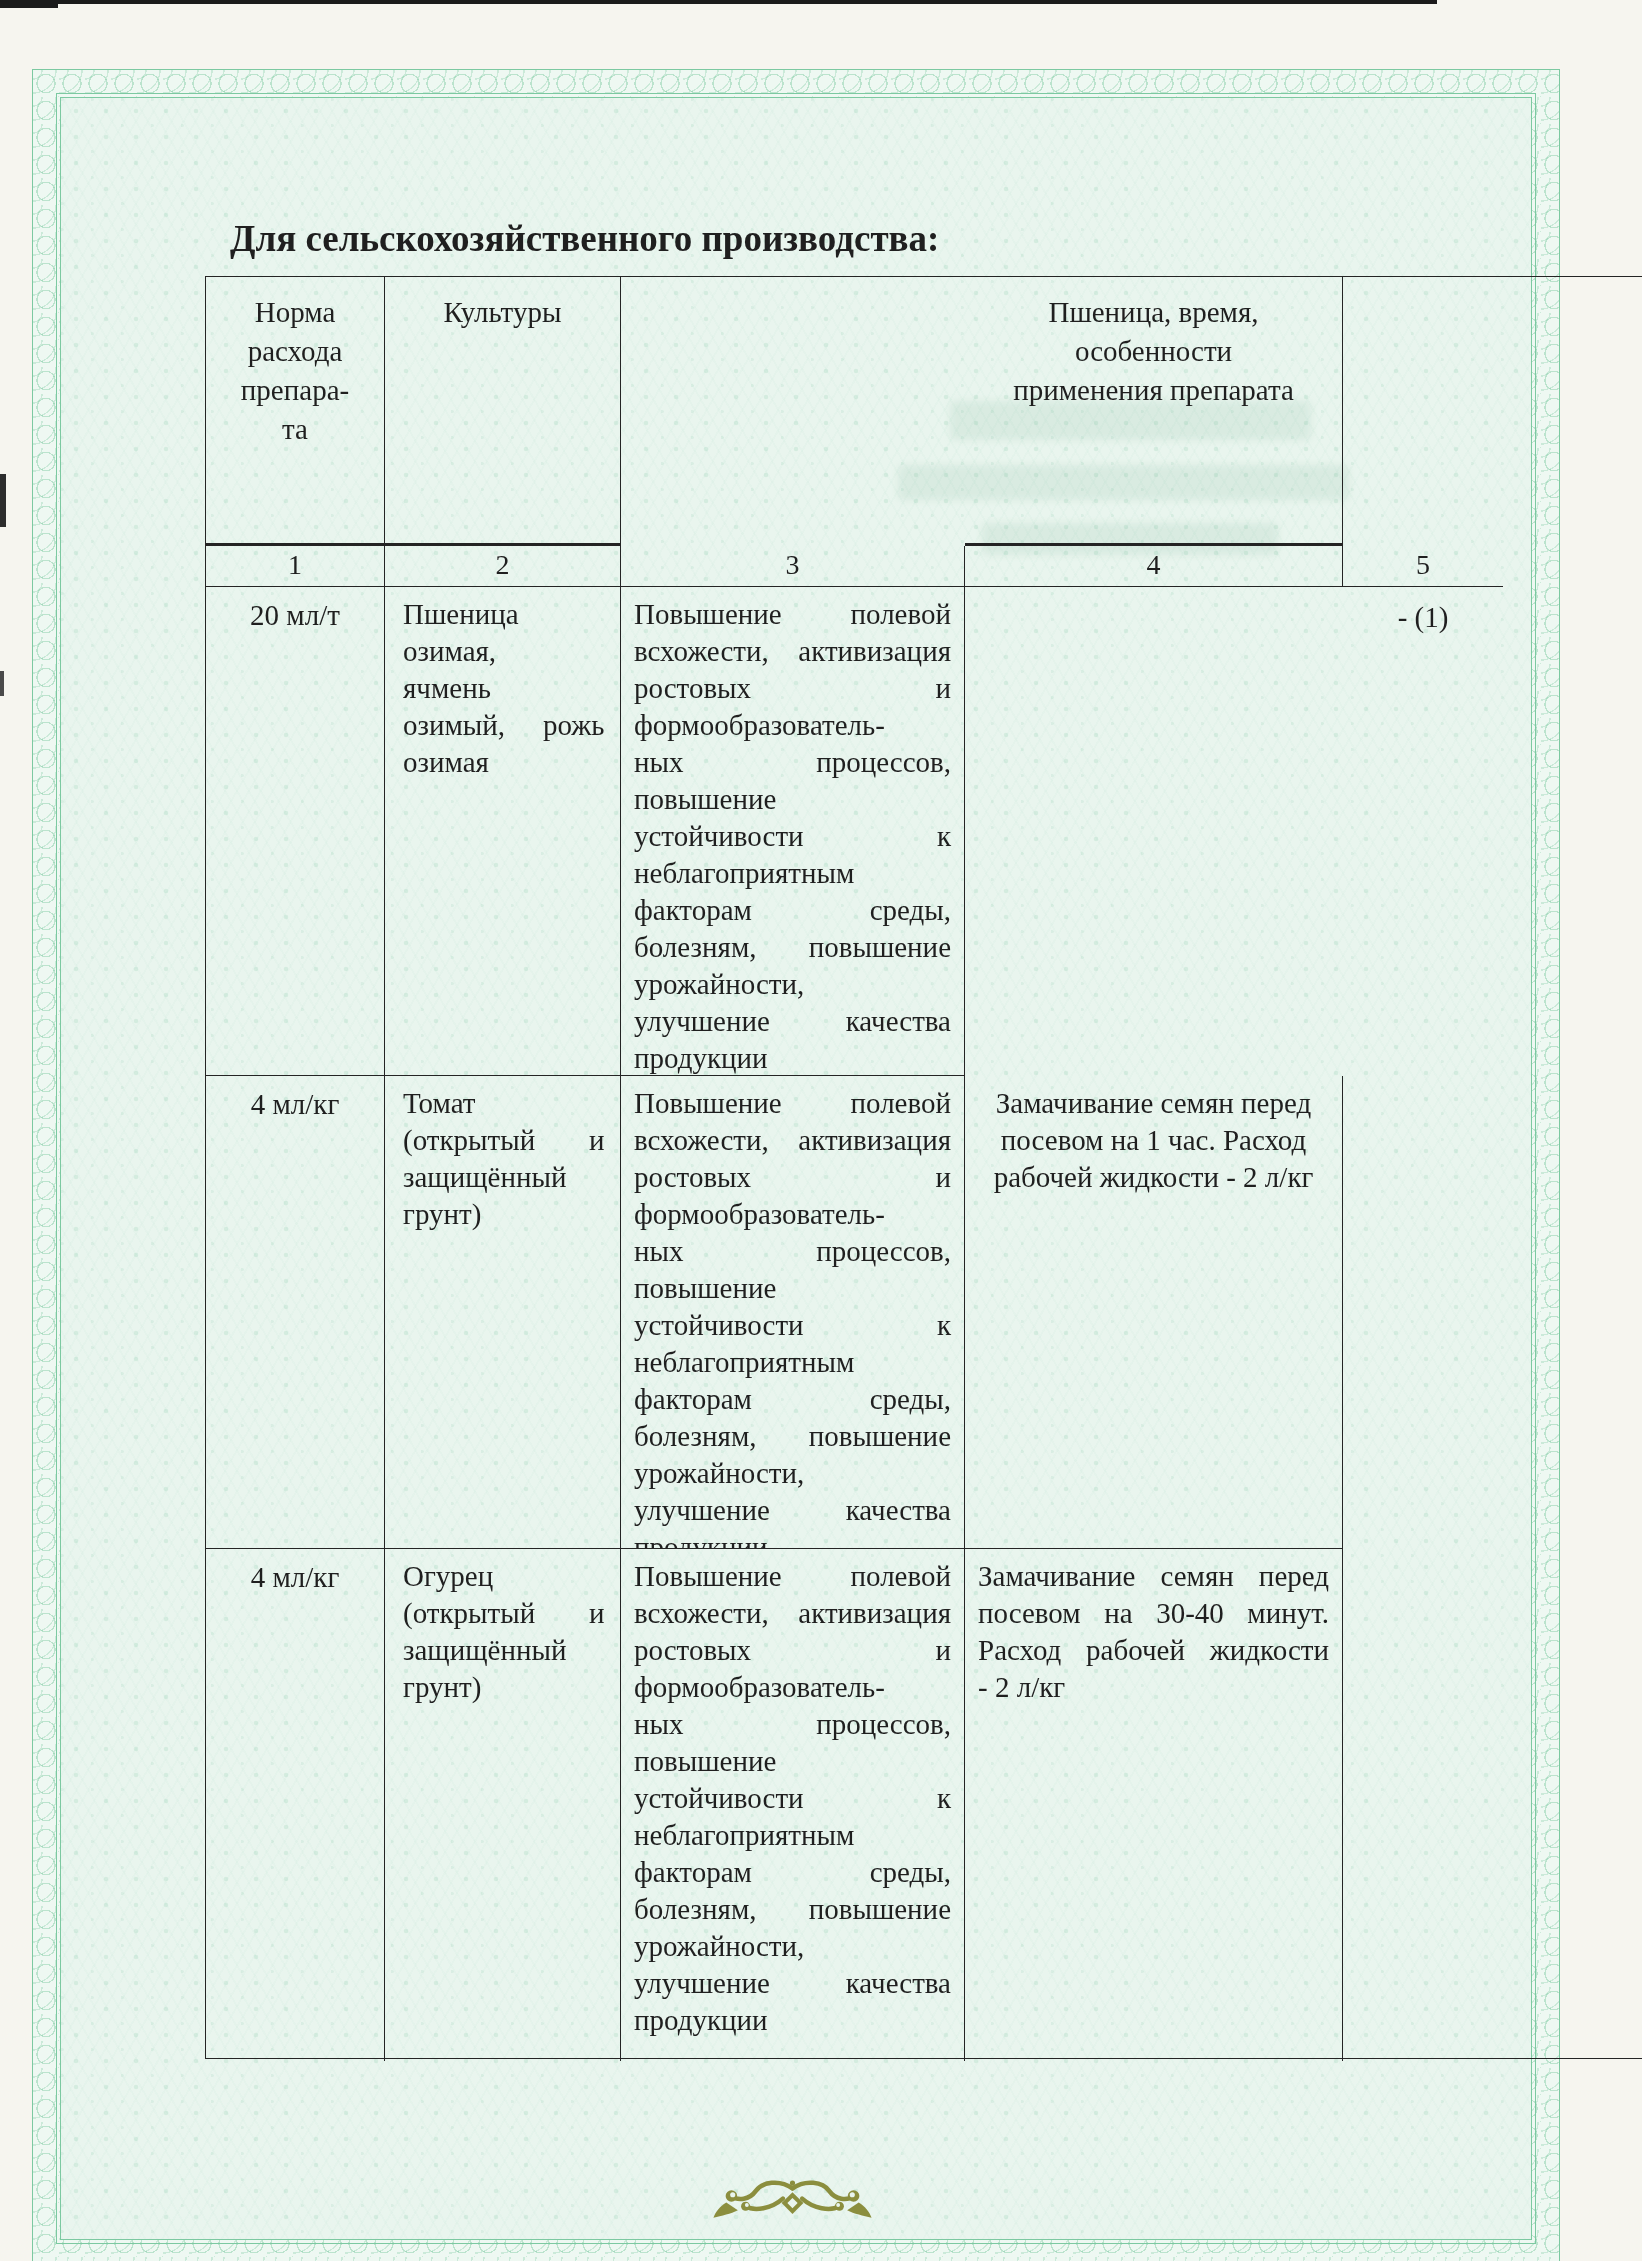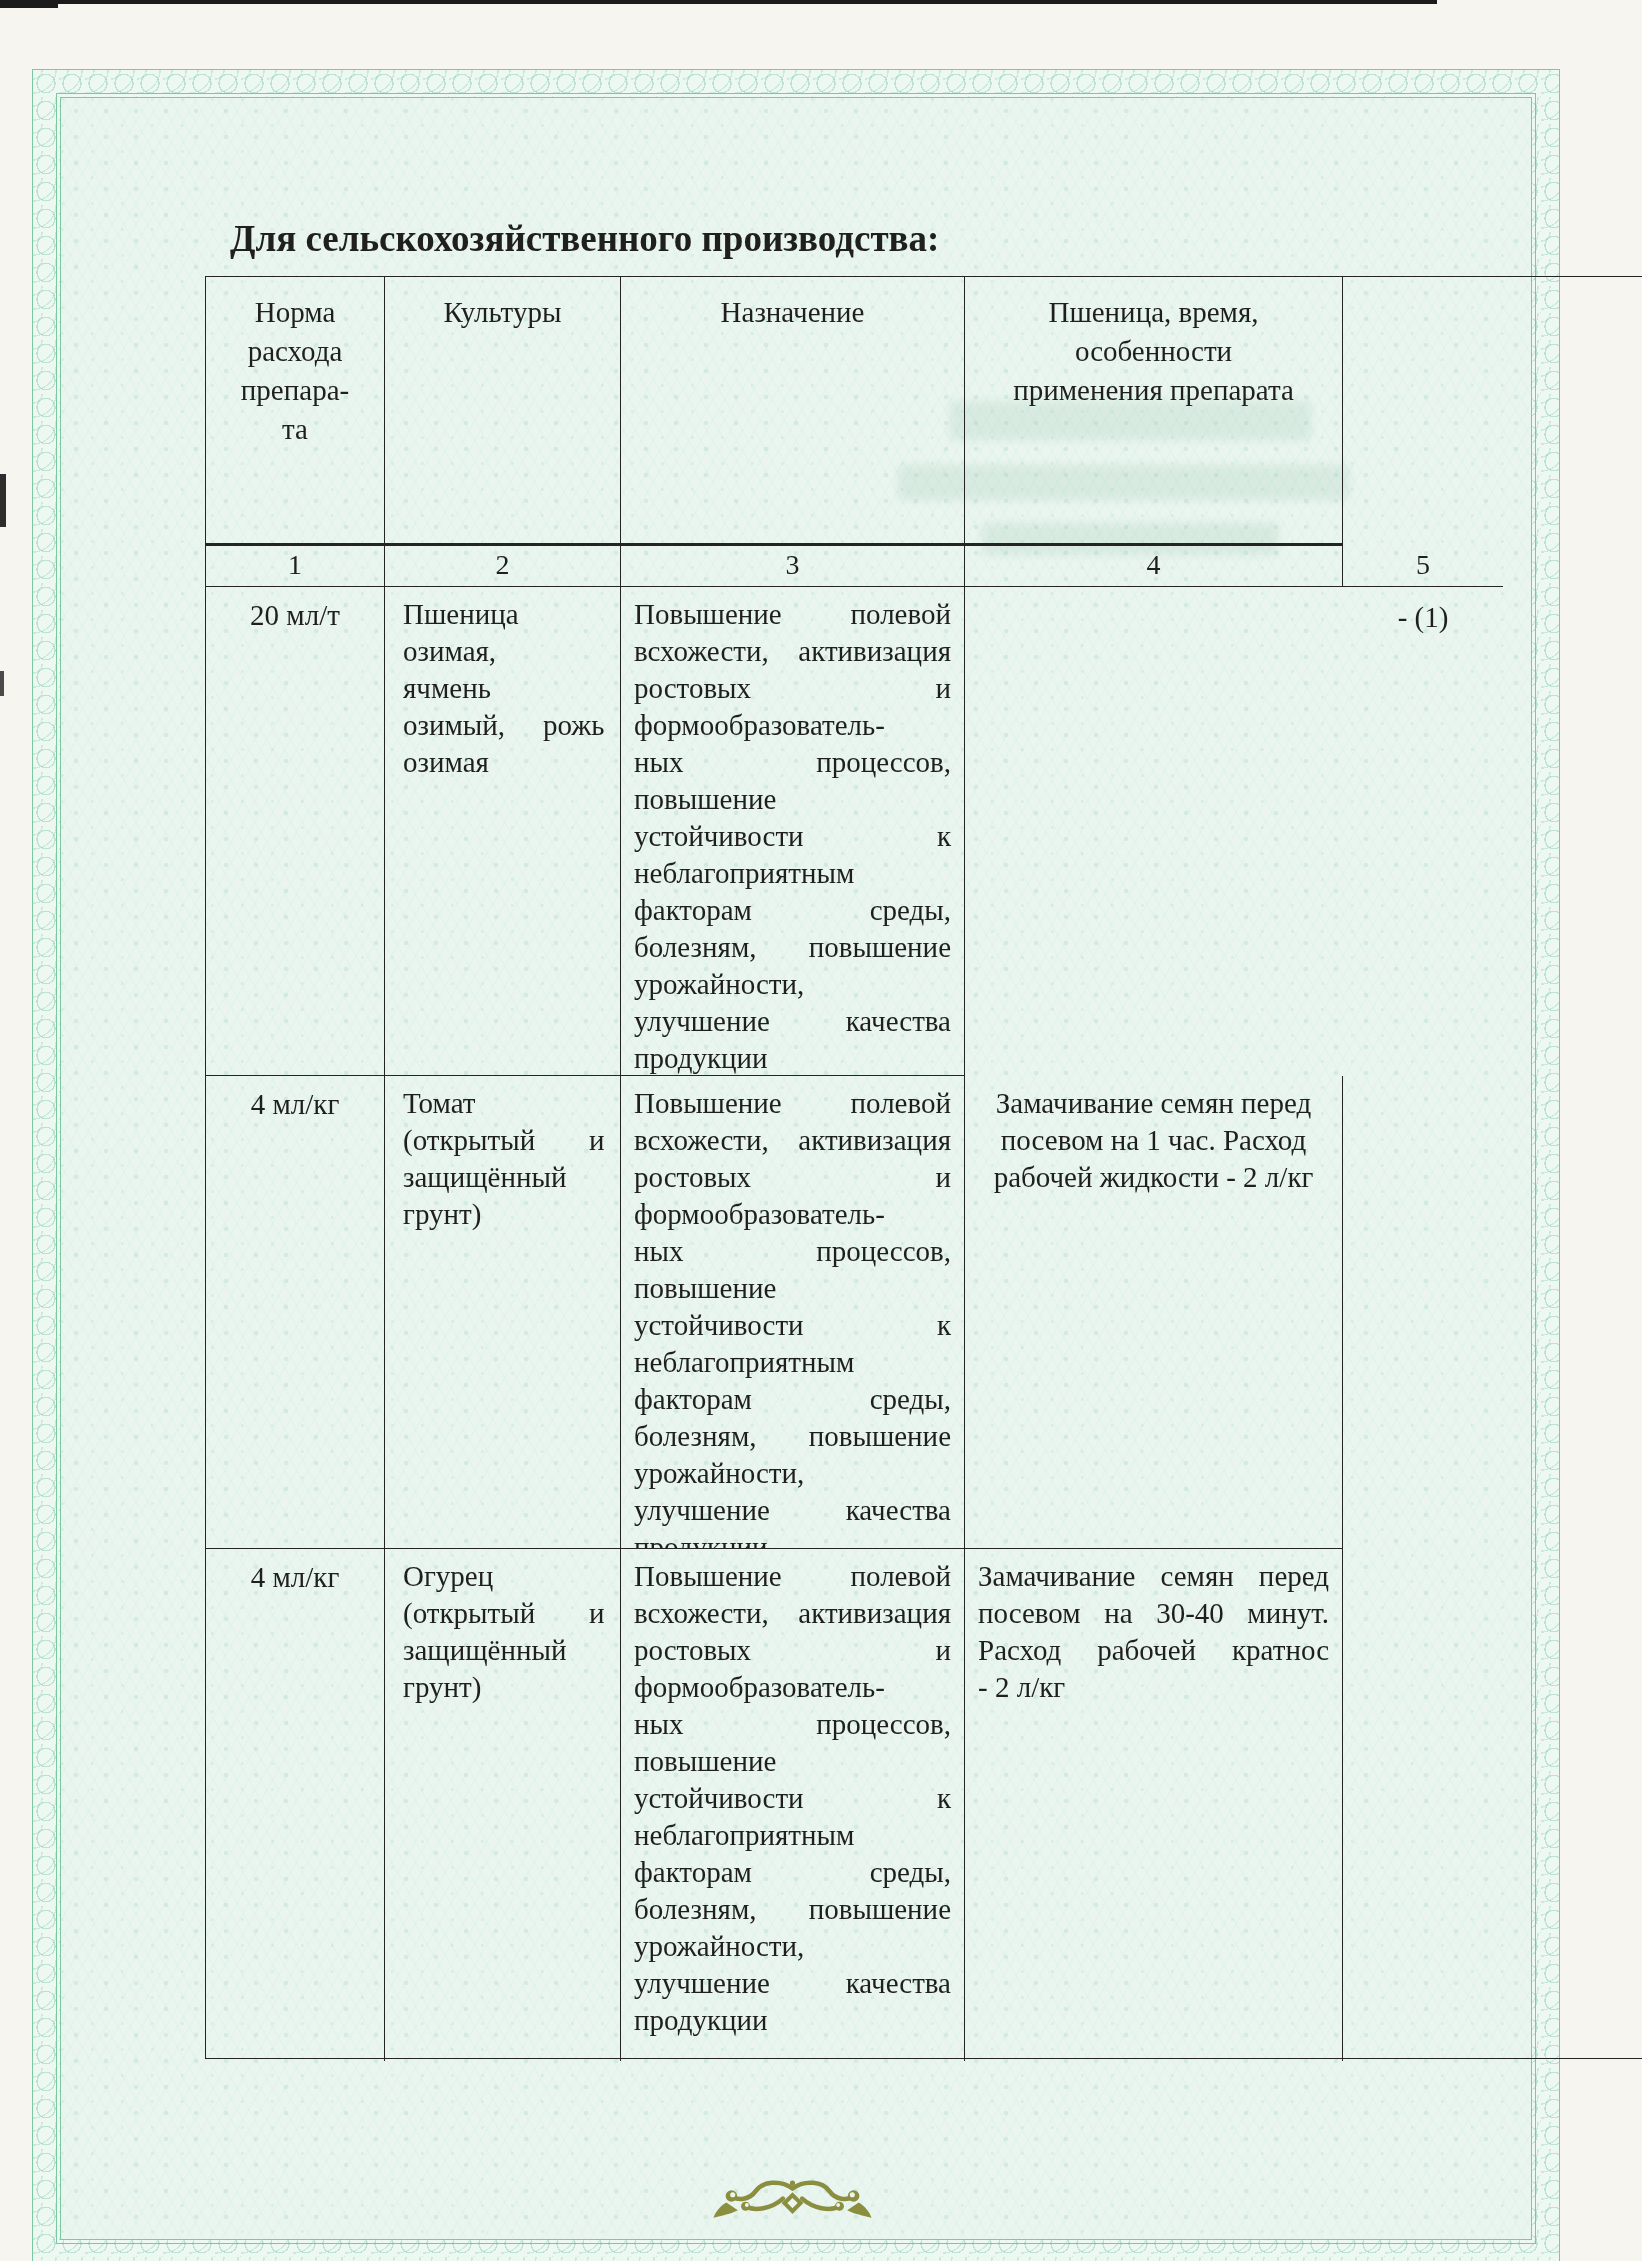--- a/index.html
+++ b/index.html
@@ -110,23 +110,20 @@
     <div class="apptable">
 
       <div class="tcell hdr cell-center" style="grid-area:1/1">
           <div class="ln">Норма</div>
           <div class="ln">расхода</div>
           <div class="ln">препара-</div>
           <div class="ln last">та</div>
         </div>
       <div class="tcell hdr cell-center" style="grid-area:1/2">
           <div class="ln last">Культуры</div>
-        </div>
-      <div class="tcell hdr cell-center" style="grid-area:1/3">
-          <div class="ln last">Назначение</div>
         </div>
       <div class="tcell hdr cell-center" style="grid-area:1/4">
           <div class="ln">Пшеница, время,</div>
           <div class="ln">особенности</div>
           <div class="ln last">применения препарата</div>
         </div>
 
       <div class="tcell nums" style="grid-area:2/1">1</div>
       <div class="tcell nums" style="grid-area:2/2">2</div>
       <div class="tcell nums" style="grid-area:2/3">3</div>
@@ -205,21 +202,21 @@
           <div class="ln">неблагоприятным</div>
           <div class="ln">факторам среды,</div>
           <div class="ln">болезням, повышение</div>
           <div class="ln">урожайности,</div>
           <div class="ln">улучшение качества</div>
           <div class="ln last">продукции</div>
         </div>
       <div class="tcell cell-method cell-just nobottom" style="grid-area:5/4">
           <div class="ln">Замачивание семян перед</div>
           <div class="ln">посевом на 30-40 минут.</div>
-          <div class="ln">Расход рабочей кратнос</div>
+          <div class="ln">Расход рабочей жидкости</div>
           <div class="ln last">- 2 л/кг</div>
         </div>
     </div>
 
     <svg class="ornament" viewBox="0 0 250 70">
       <g fill="none" stroke="#8b8e3e" stroke-width="7" stroke-linecap="round">
         <path d="M125 16 C 105 2, 78 6, 68 20 C 58 34, 40 36, 30 28"></path>
         <path d="M125 16 C 145 2, 172 6, 182 20 C 192 34, 210 36, 220 28"></path>
         <path d="M110 32 C 92 48, 66 52, 52 44"></path>
         <path d="M140 32 C 158 48, 184 52, 198 44"></path>

